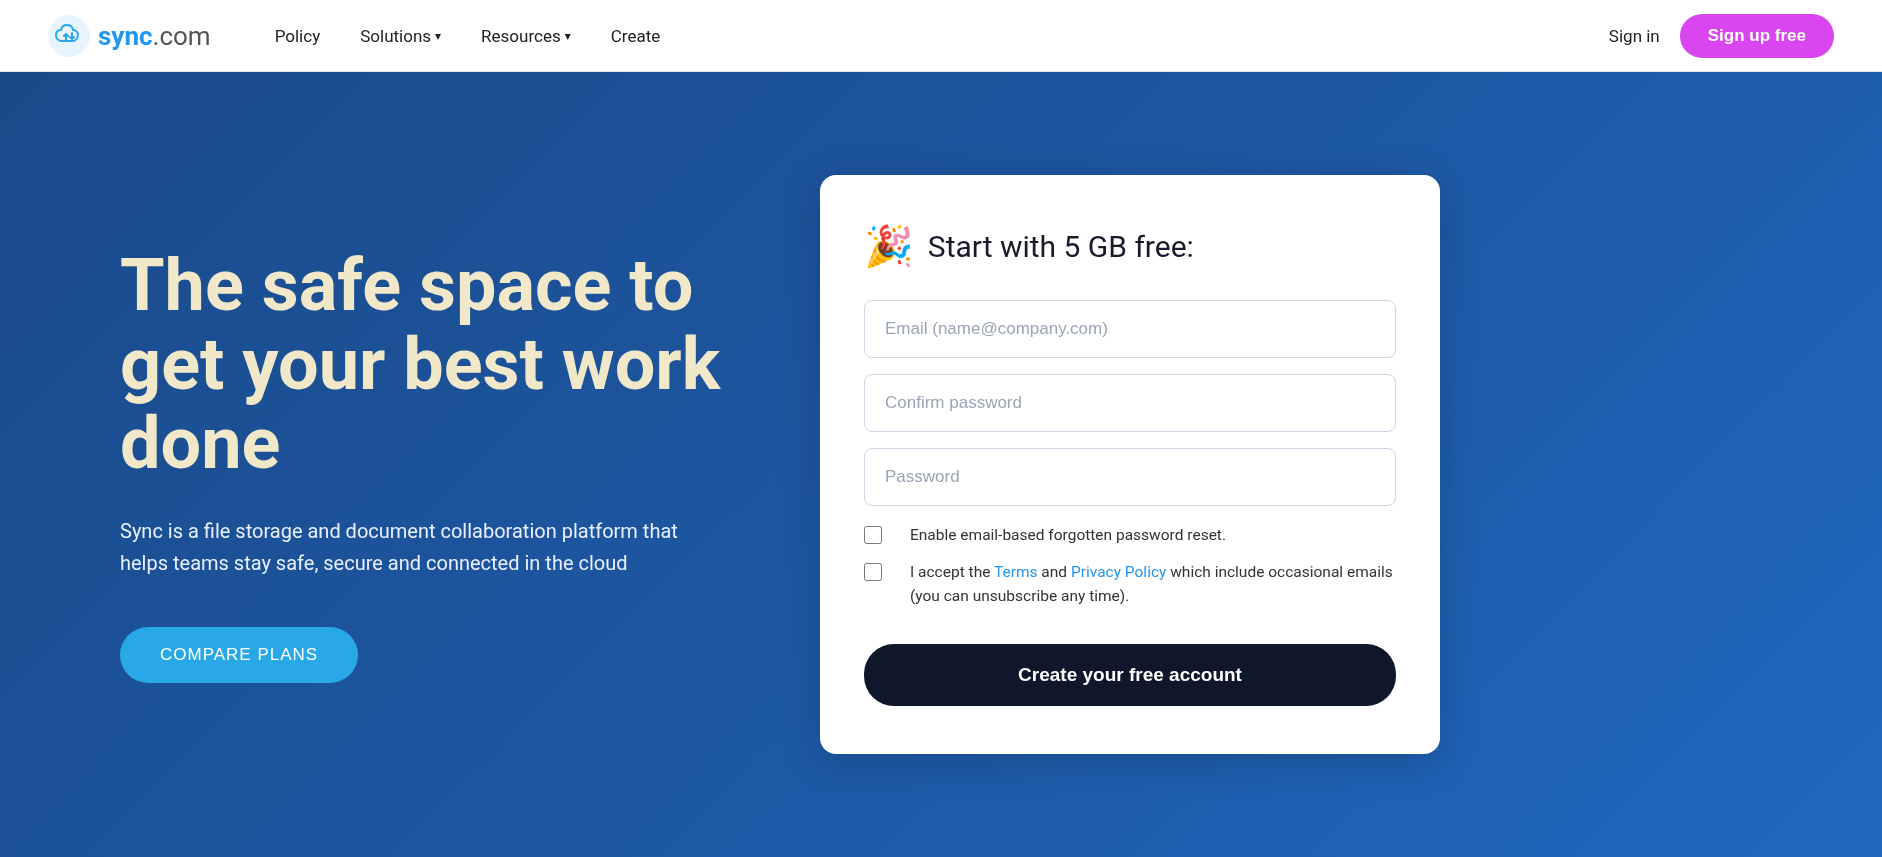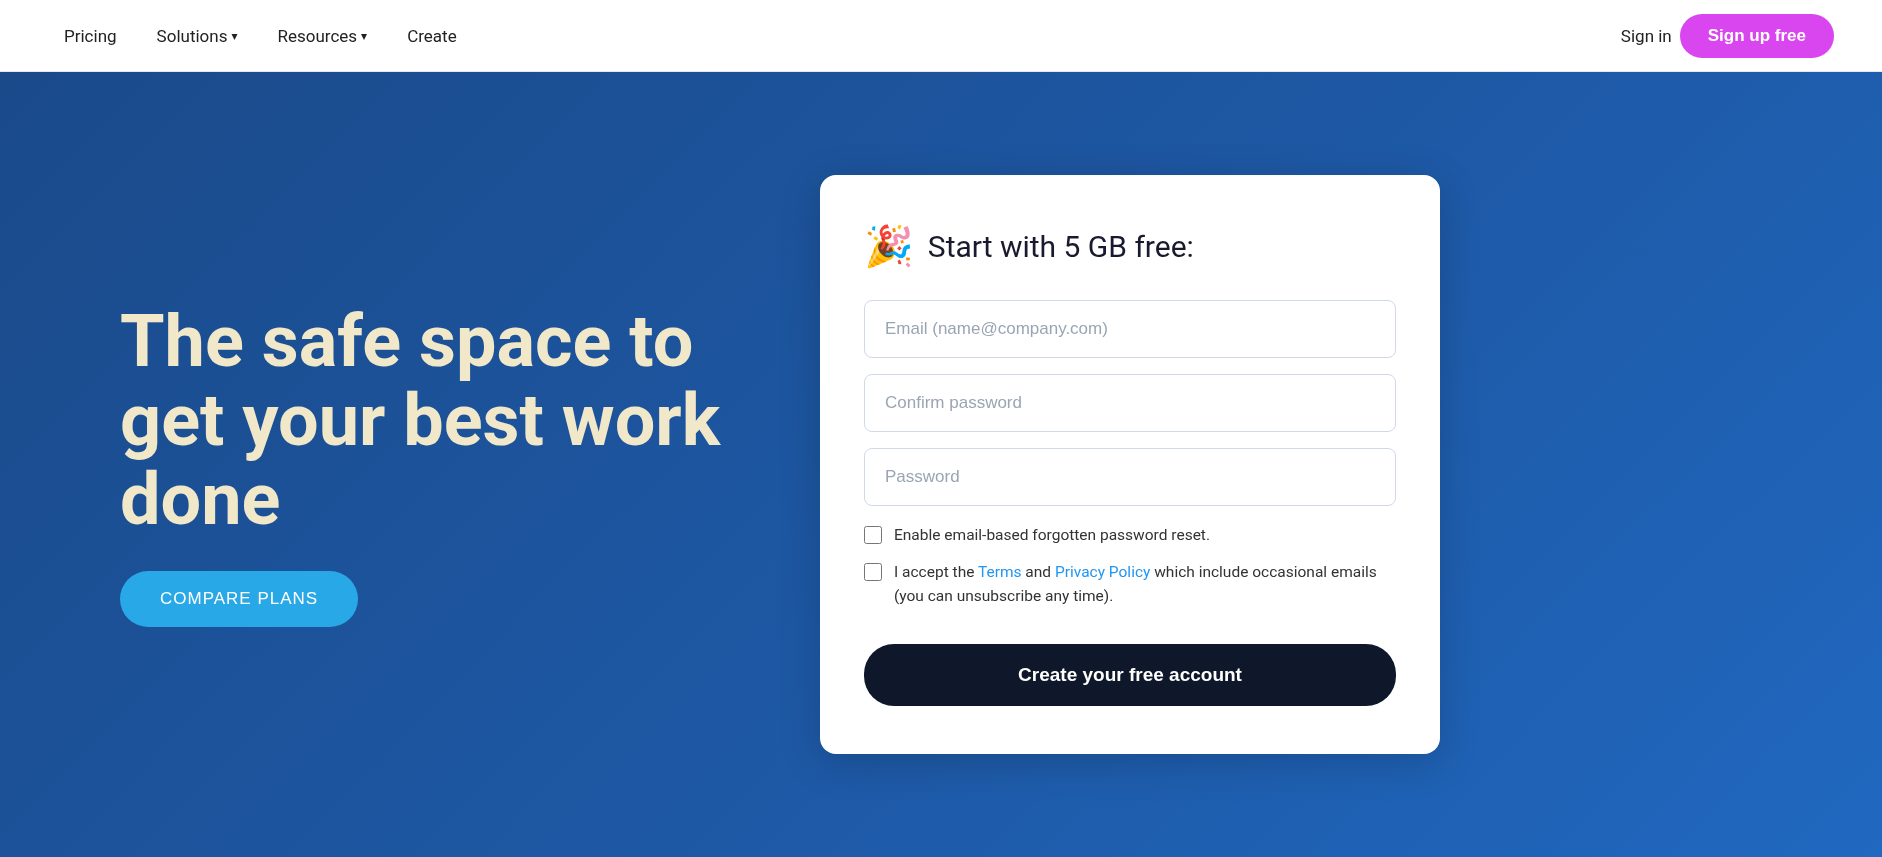--- a/index.html
+++ b/index.html
@@ -49,21 +49,21 @@
       border-radius: 4px;
       font-weight: 400;
     }
     .nav-item .chevron {
       font-size: 12px;
       margin-top: 1px;
     }
     .nav-right {
       display: flex;
       align-items: center;
-      gap: 8px;
+      gap: 20px;
     }
     .signin-link {
       font-size: 17px;
       color: #222;
       cursor: pointer;
       font-weight: 400;
     }
     .signup-btn {
       background: #d946ef;
       color: #fff;
@@ -150,21 +150,21 @@
       font-size: 17px;
       color: #333;
       background: #fff;
       outline: none;
     }
     .form-input::placeholder { color: #9aa5b4; }
 
     .checkbox-group {
       display: flex;
       align-items: flex-start;
-      gap: 12px;
+      gap: 28px;
       margin-bottom: 14px;
     }
     .checkbox-input {
       width: 18px;
       height: 18px;
       margin-top: 2px;
       cursor: pointer;
       flex-shrink: 0;
       accent-color: #2196f3;
     }
@@ -194,24 +194,37 @@
     }
 
     .checkboxes-section {
       margin: 18px 0;
     }
   </style>
 </head>
 <body>
 
 <nav class="navbar">
+  <div class="logo-area">
+
+    <svg class="logo-icon" viewBox="0 0 42 42" fill="none" xmlns="http://www.w3.org/2000/svg">
+      <circle cx="21" cy="21" r="21" fill="#e8f4fd"></circle>
+
+      <path d="M14 26 C10 26 8 23 8 20 C8 17 10 15 13 15 C13.5 12 16 10 19 10 C22 10 24.5 12 25 15 C27.5 15 30 17 30 20 C30 23 27.5 26 25 26 Z" fill="none" stroke="#29a8e8" stroke-width="2"></path>
+      <path d="M16 21 L18 19 L20 21 M18 19 L18 25" stroke="#29a8e8" stroke-width="2" stroke-linecap="round" stroke-linejoin="round"></path>
+      <path d="M22 22 L24 24 L26 22 M24 24 L24 18" stroke="#29a8e8" stroke-width="2" stroke-linecap="round" stroke-linejoin="round"></path>
+    </svg>
+    <span class="logo-text">
+      <span>sync</span><span style="color:#555; font-weight:400;">.com</span>
+    </span>
+  </div>
 
   <div class="nav-links">
     <div class="nav-item">
-      <span>Pricing</span>
+      <span>Policy</span>
     </div>
     <div class="nav-item">
       <span>Solutions</span>
       <span class="chevron">▾</span>
     </div>
     <div class="nav-item">
       <span>Resources</span>
       <span class="chevron">▾</span>
     </div>
     <div class="nav-item">
@@ -221,20 +234,21 @@
 
   <div class="nav-right">
     <span class="signin-link">Sign in</span>
     <button class="signup-btn">Sign up free</button>
   </div>
 </nav>
 
 <section class="hero">
   <div class="hero-left">
     <h1 class="hero-title">The safe space to get your best work done</h1>
+    <p class="hero-subtitle">Sync is a file storage and document collaboration platform that helps teams stay safe, secure and connected in the cloud</p>
     <button class="compare-btn">COMPARE PLANS</button>
   </div>
 
   <div class="signup-card">
     <div class="card-header">
       <span class="party-icon">🎉</span>
       <h2 class="card-title">Start with 5 GB free:</h2>
     </div>
 
     <div class="form-group">

